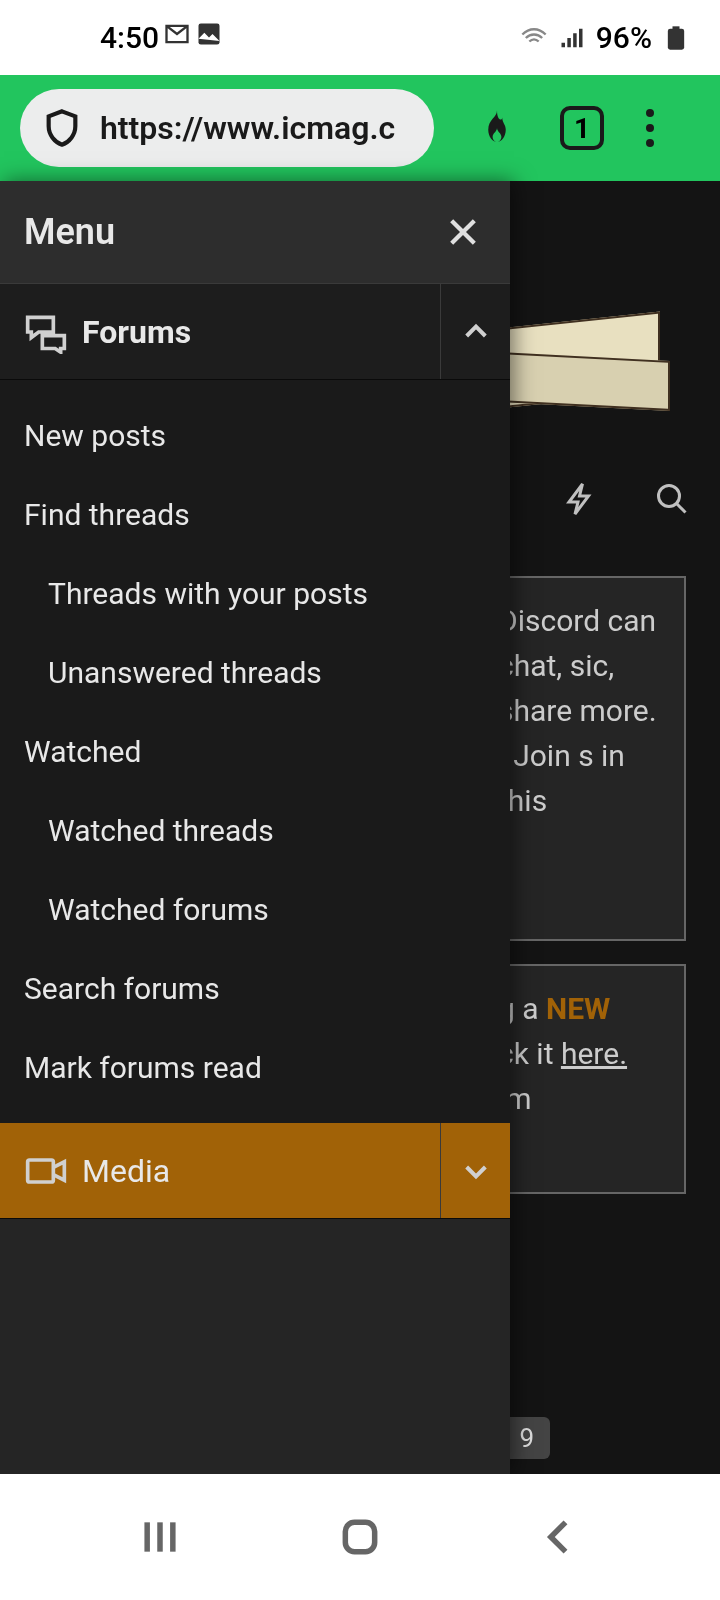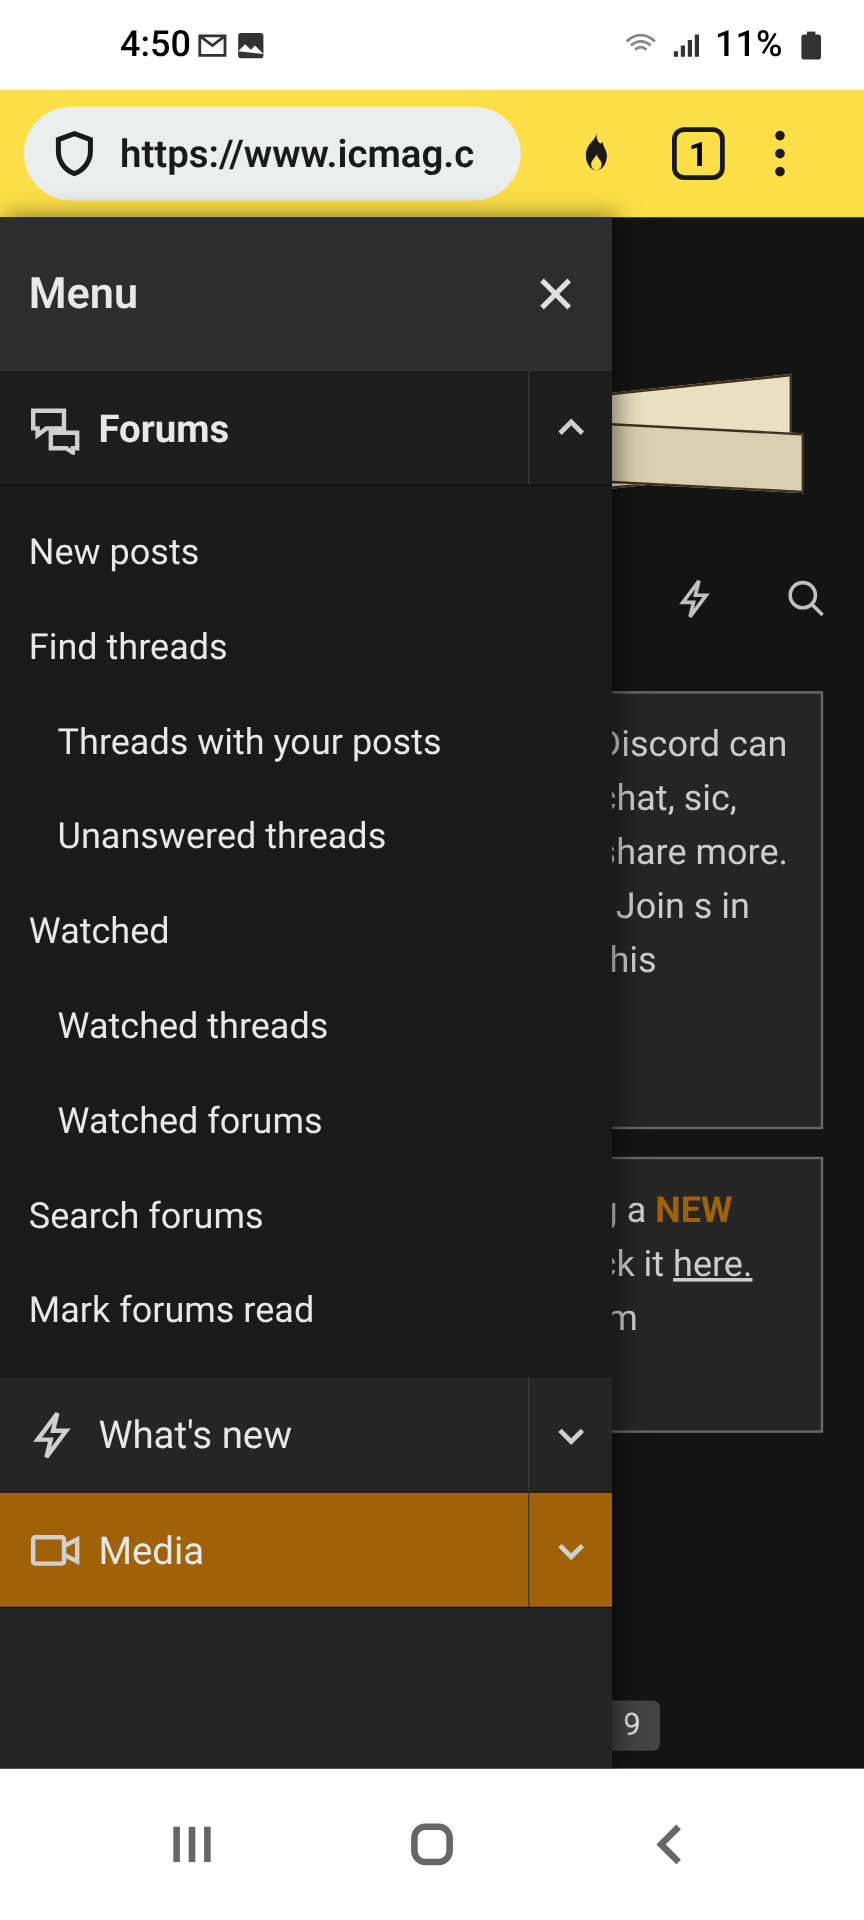--- a/index.html
+++ b/index.html
@@ -16,32 +16,32 @@
 .status-bar {
   height: 75px;
   display: flex;
   align-items: center;
   justify-content: space-between;
   padding: 0 30px 0 100px;
   background: #fff;
   font-size: 30px;
   font-weight: 500;
 }
-.status-left { display: flex; align-items: center; gap: 4px; }
+.status-left { display: flex; gap: 4px; }
 .status-right { display: flex; align-items: center; gap: 10px; }
 .status-icon { width: 28px; height: 28px; }
 
 
 .browser-bar {
   height: 106px;
   display: flex;
   align-items: center;
   padding: 0 20px;
   gap: 22px;
-  background: #fde047;
+  background: #22c55e;
 }
 .url-pill {
   flex: 0 0 auto;
   width: 414px;
   height: 78px;
   background: #eceded;
   border-radius: 40px;
   display: flex;
   align-items: center;
   padding: 0 22px;
@@ -136,21 +136,21 @@
   top: 181px;
   left: 0;
   width: 510px;
   height: 1293px;
   background: #252525;
   color: #e8e8e8;
   overflow: hidden;
   box-shadow: 4px 0 20px rgba(0,0,0,0.5);
 }
 .drawer-header {
-  height: 128px;
+  height: 103px;
   display: flex;
   align-items: center;
   justify-content: space-between;
   padding: 0 30px 0 24px;
   background: #2d2d2d;
   border-bottom: 1px solid #3a3a3a;
 }
 .drawer-title { font-size: 36px; font-weight: 600; }
 .close-x { width: 34px; height: 34px; cursor: pointer; }
 .close-x line { stroke: #e0e0e0; stroke-width: 3; }
@@ -224,21 +224,21 @@
         <path d="M3 16l5-5 4 4 3-3 6 6" fill="#fff"></path>
       </svg>
   </div>
   <div class="status-right">
     <svg class="status-icon" viewBox="0 0 24 24">
         <path d="M2 9c6-6 14-6 20 0M5 12c4-4 10-4 14 0M8 15c2.5-2.5 5.5-2.5 8 0M12 18h0" fill="none" stroke="#888" stroke-width="2"></path>
       </svg>
     <svg class="status-icon" viewBox="0 0 24 24">
         <path d="M3 20h3v-4H3zM8 20h3v-8H8zM13 20h3V8h-3zM18 20h3V4h-3z" fill="#333"></path>
       </svg>
-    <span>11%</span>
+    <span>96%</span>
     <svg class="status-icon" viewBox="0 0 24 24">
         <rect x="5" y="4" width="14" height="18" rx="2" fill="#333"></rect>
         <rect x="9" y="2" width="6" height="3" fill="#333"></rect>
       </svg>
   </div>
 </div>
 
 <div class="browser-bar">
   <div class="url-pill">
     <svg class="shield-icon" viewBox="0 0 24 24">
@@ -314,33 +314,20 @@
     <div class="menu-item">Find threads</div>
     <div class="menu-item sub">Threads with your posts</div>
     <div class="menu-item sub">Unanswered threads</div>
     <div class="menu-item">Watched</div>
     <div class="menu-item sub">Watched threads</div>
     <div class="menu-item sub">Watched forums</div>
     <div class="menu-item">Search forums</div>
     <div class="menu-item">Mark forums read</div>
   </div>
 
-  <div class="section-header" style="background:#252525">
-    <div class="label-wrap">
-      <svg class="sec-icon" viewBox="0 0 24 24">
-          <path d="M13 2L4 14h6l-2 8 9-12h-6l2-8z"></path>
-        </svg>
-      <span class="label" style="font-weight:400">What's new</span>
-    </div>
-    <div class="toggle-wrap">
-      <svg class="chev" viewBox="0 0 24 24">
-          <path d="M5 9l7 7 7-7"></path>
-        </svg>
-    </div>
-  </div>
 
   <div class="section-header" style="background:#a16207">
     <div class="label-wrap">
       <svg class="sec-icon" viewBox="0 0 24 24">
           <rect x="2" y="6" width="14" height="12" rx="1"></rect>
           <path d="M16 10l6-3v10l-6-3"></path>
         </svg>
       <span class="label" style="font-weight:400">Media</span>
     </div>
     <div class="toggle-wrap">

